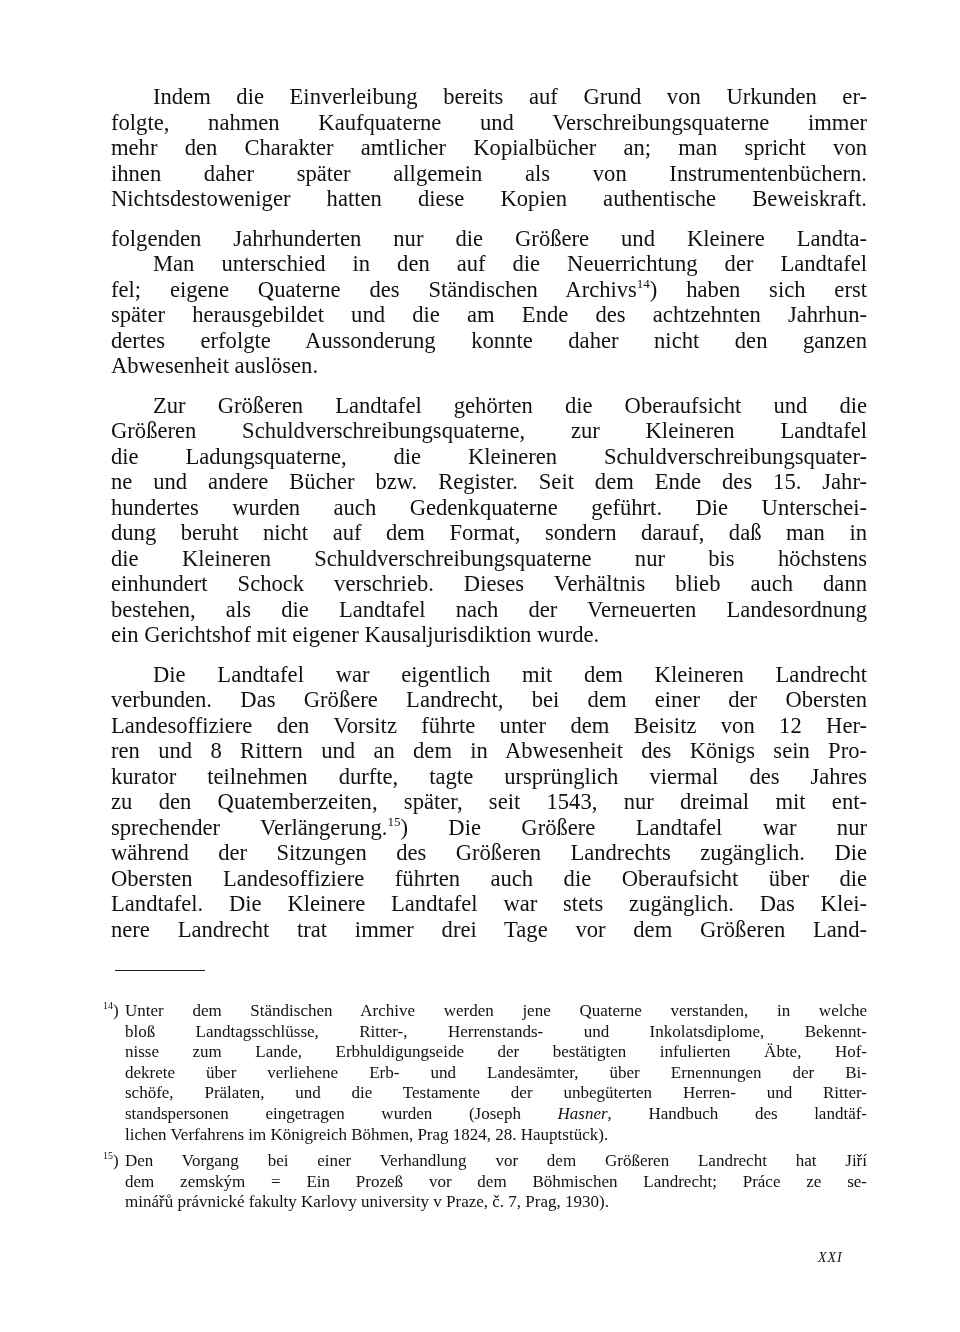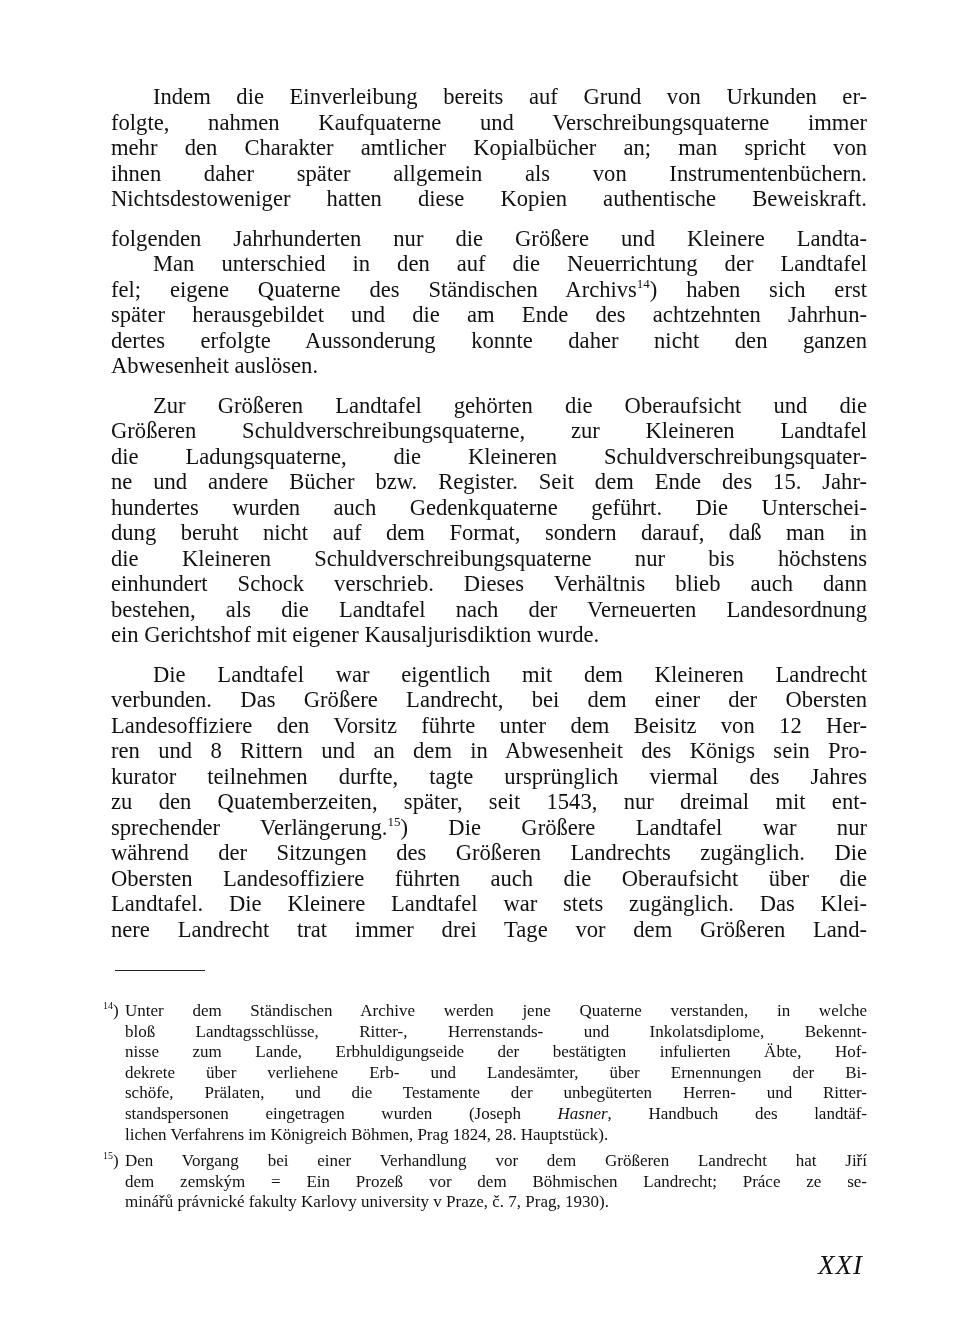--- a/index.html
+++ b/index.html
@@ -10,21 +10,21 @@
   .para .line { display: block; text-align: justify; text-align-last: justify; text-indent: 0; white-space: nowrap; }
   .para .line.first { padding-left: 42px; }
   .para .line.last { text-align-last: left; }
   .fn-rule { position: absolute; left: 115px; top: 970px; width: 90px; border-top: 1.4px solid #222; }
   .footnotes { position: absolute; left: 95px; top: 978px; width: 772px; font-family: "Liberation Serif", serif; font-size: 17px; line-height: 20.6px; margin-top: 23px; }
   .footnote { position: relative; padding-left: 30px; margin-bottom: 6px; }
   .fn-mark { position: absolute; left: 8px; top: 0; font-size: 17px; }
   .fn-mark sup { font-size: 10px; }
   .footnote .line { display: block; text-align: justify; text-align-last: justify; white-space: nowrap; }
   .footnote .line.last { text-align-last: left; }
-  .page-number { position: absolute; left: 818px; top: 1250px; font-family: "Liberation Serif", serif; font-style: italic; font-size: 27px; letter-spacing: 1px; }
+  .page-number { position: absolute; left: 818px; top: 1250px; font-family: "Liberation Serif", serif; font-style: italic; font-size: 14px; letter-spacing: 1px; }
   sup { font-size: 13px; line-height: 0; }
   i { font-style: italic; }
 </style>
 </head>
 <body>
 
 <div class="page body-text">
 
   <p class="para" style="text-indent:0">
     <span class="line first">Indem die Einverleibung bereits auf Grund von Urkunden er-</span>

